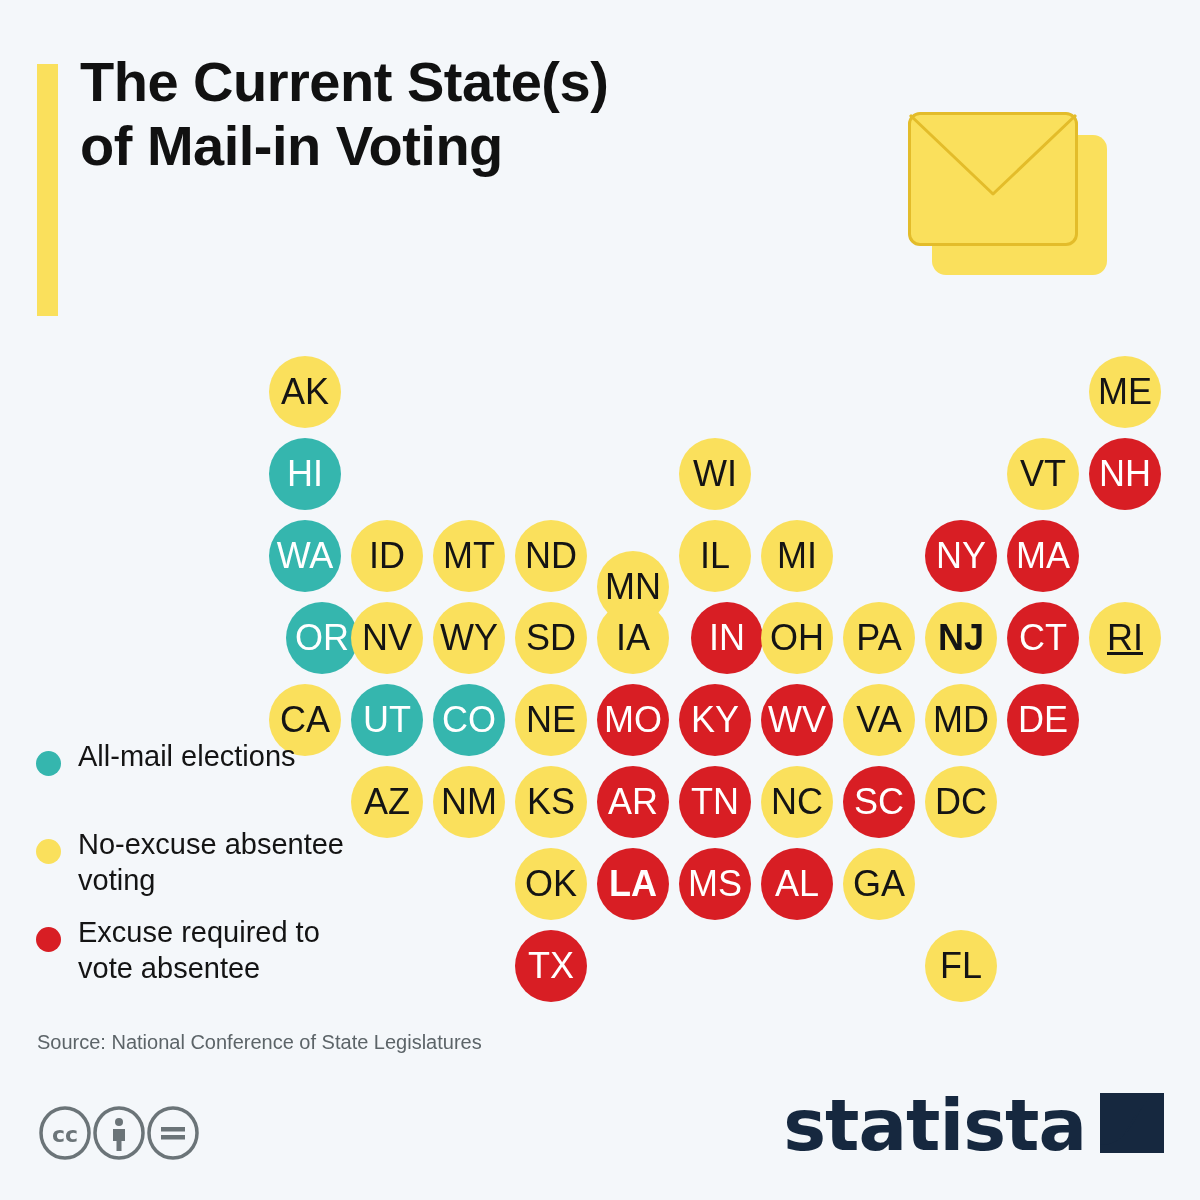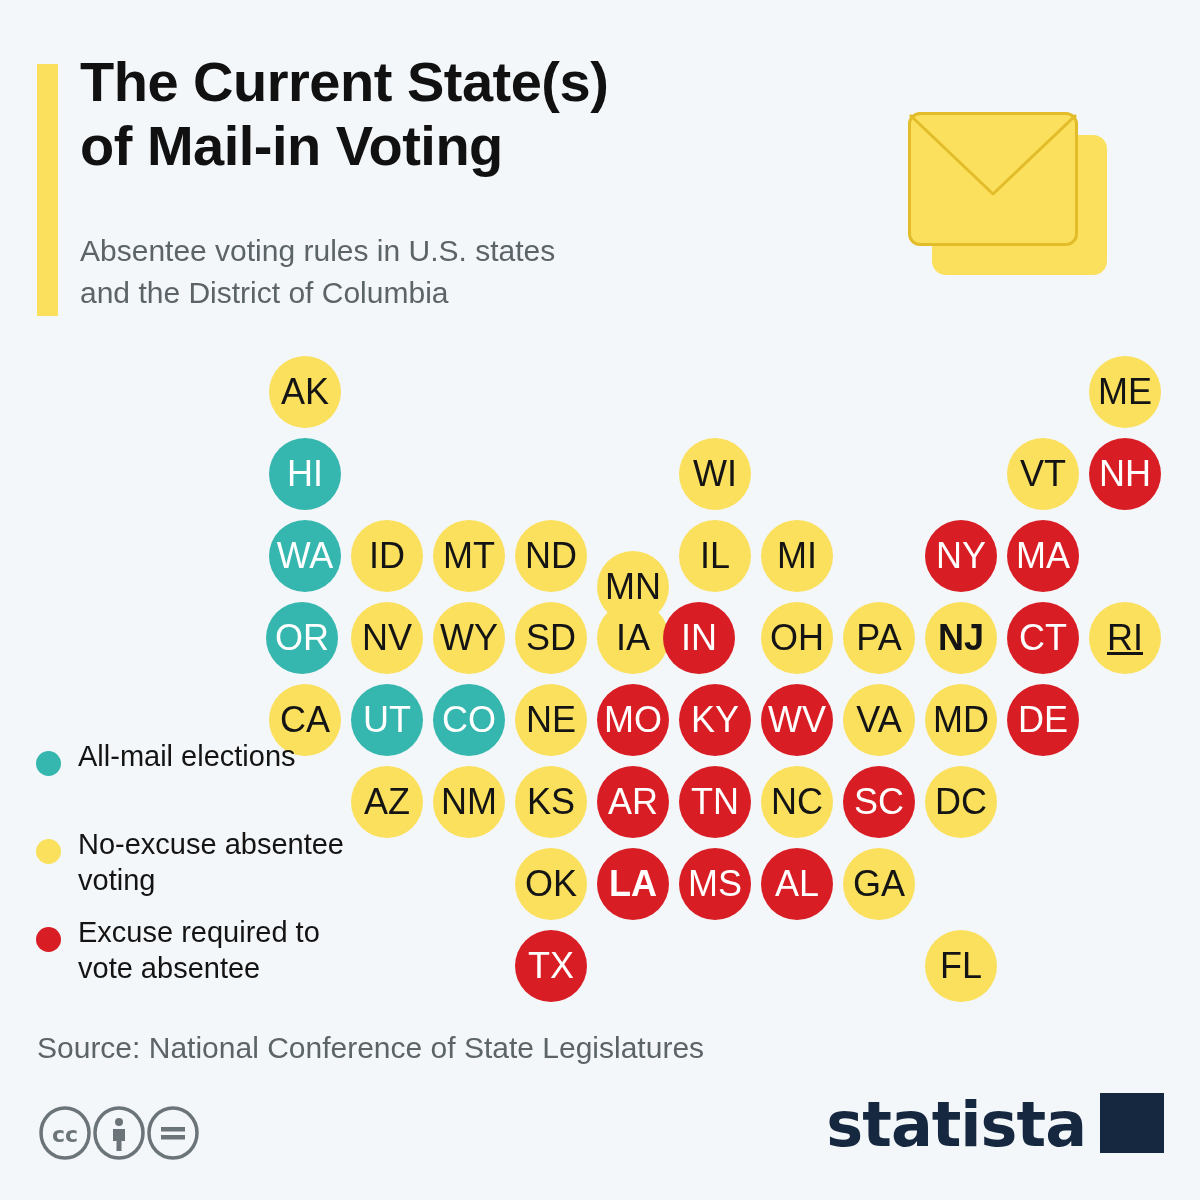--- a/index.html
+++ b/index.html
@@ -146,21 +146,21 @@
     font-size: 29px;
     line-height: 36px;
     color: #141414;
   }
 
   
   #source {
     position: absolute;
     left: 37px;
     top: 1031px;
-    font-size: 30px;
+    font-size: 20px;
     color: #5c6468;
   }
   #cc-badges {
     position: absolute;
     left: 38px;
     top: 1106px;
     display: flex;
     align-items: center;
   }
   .cc-badge { display: block; }
@@ -168,43 +168,39 @@
   #statista-logo {
     position: absolute;
     right: 36px;
     top: 1093px;
     display: flex;
     align-items: center;
     gap: 14px;
   }
   #statista-word {
     font-family: "DejaVu Sans", sans-serif;
-    font-size: 62px;
+    font-size: 72px;
     font-weight: bold;
     color: #16283f;
     letter-spacing: -1px;
     line-height: 62px;
   }
   #statista-mark { display: block; }
 </style>
 </head>
 <body>
 
 <div id="header">
   <div id="accent-bar"></div>
 
   <div id="title">
     <span class="tline">The Current State(s)</span>
     <span class="tline">of Mail-in Voting</span>
   </div>
 
-  <div id="subtitle">
-    <span class="sline">Absentee voting rules in U.S. states</span>
-    <span class="sline">and the District of Columbia</span>
-  </div>
 
   <div id="envelope">
     <div id="env-back"></div>
     <div id="env-front"></div>
     <div id="env-flap">
       <svg width="170" height="92" viewBox="0 0 170 92">
         <path d="M2 3 L85 82 L168 3" fill="none" stroke="#e3bc2a" stroke-width="3" stroke-linejoin="round"></path>
       </svg>
     </div>
   </div>
@@ -249,36 +245,36 @@
     </div>
     <div class="state no-excuse" style="left: 761px; top: 520px;">
       <span>MI</span>
     </div>
     <div class="state excuse" style="left: 925px; top: 520px;">
       <span>NY</span>
     </div>
     <div class="state excuse" style="left: 1007px; top: 520px;">
       <span>MA</span>
     </div>
-    <div class="state all-mail" style="left: 266px; top: 602px;">
+    <div class="state all-mail" style="left: 286px; top: 602px;">
       <span>OR</span>
     </div>
     <div class="state no-excuse" style="left: 351px; top: 602px;">
       <span>NV</span>
     </div>
     <div class="state no-excuse" style="left: 433px; top: 602px;">
       <span>WY</span>
     </div>
     <div class="state no-excuse" style="left: 515px; top: 602px;">
       <span>SD</span>
     </div>
     <div class="state no-excuse" style="left: 597px; top: 602px;">
       <span>IA</span>
     </div>
-    <div class="state excuse" style="left: 663px; top: 602px;">
+    <div class="state excuse" style="left: 691px; top: 602px;">
       <span>IN</span>
     </div>
     <div class="state no-excuse" style="left: 761px; top: 602px;">
       <span>OH</span>
     </div>
     <div class="state no-excuse" style="left: 843px; top: 602px;">
       <span>PA</span>
     </div>
     <div class="state no-excuse" style="left: 925px; top: 602px; font-weight: bold;">
       <span>NJ</span>

